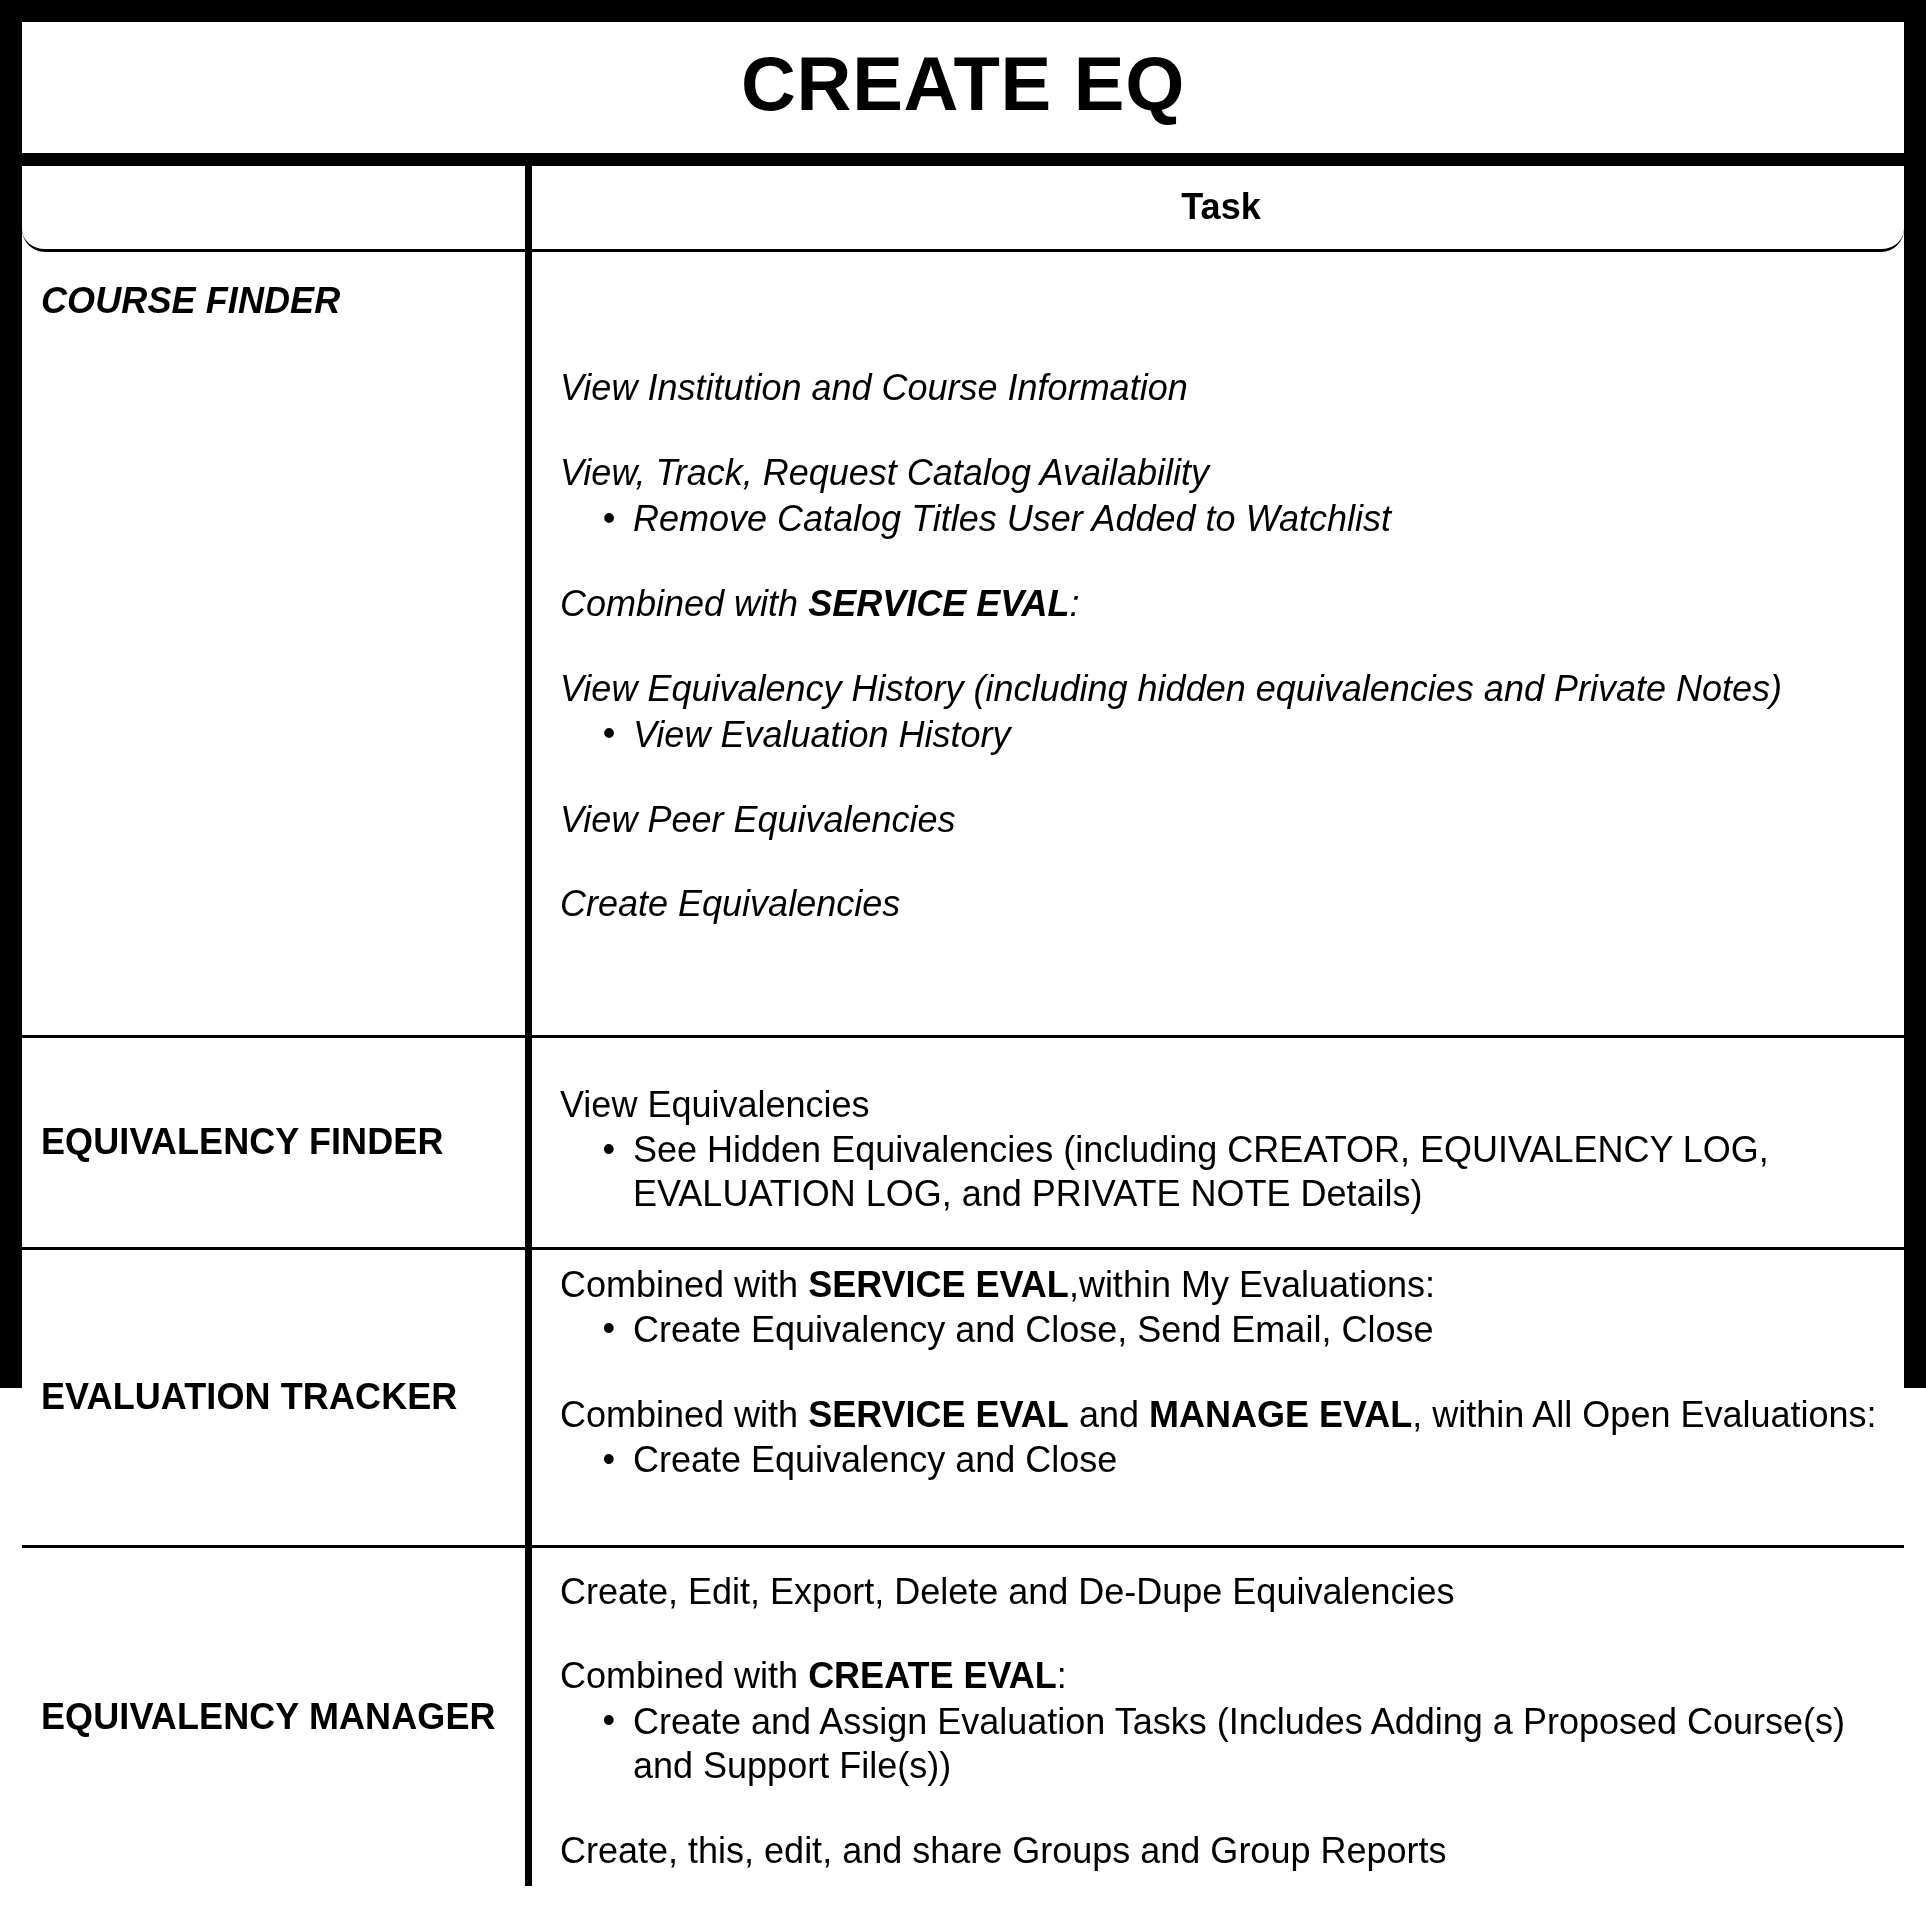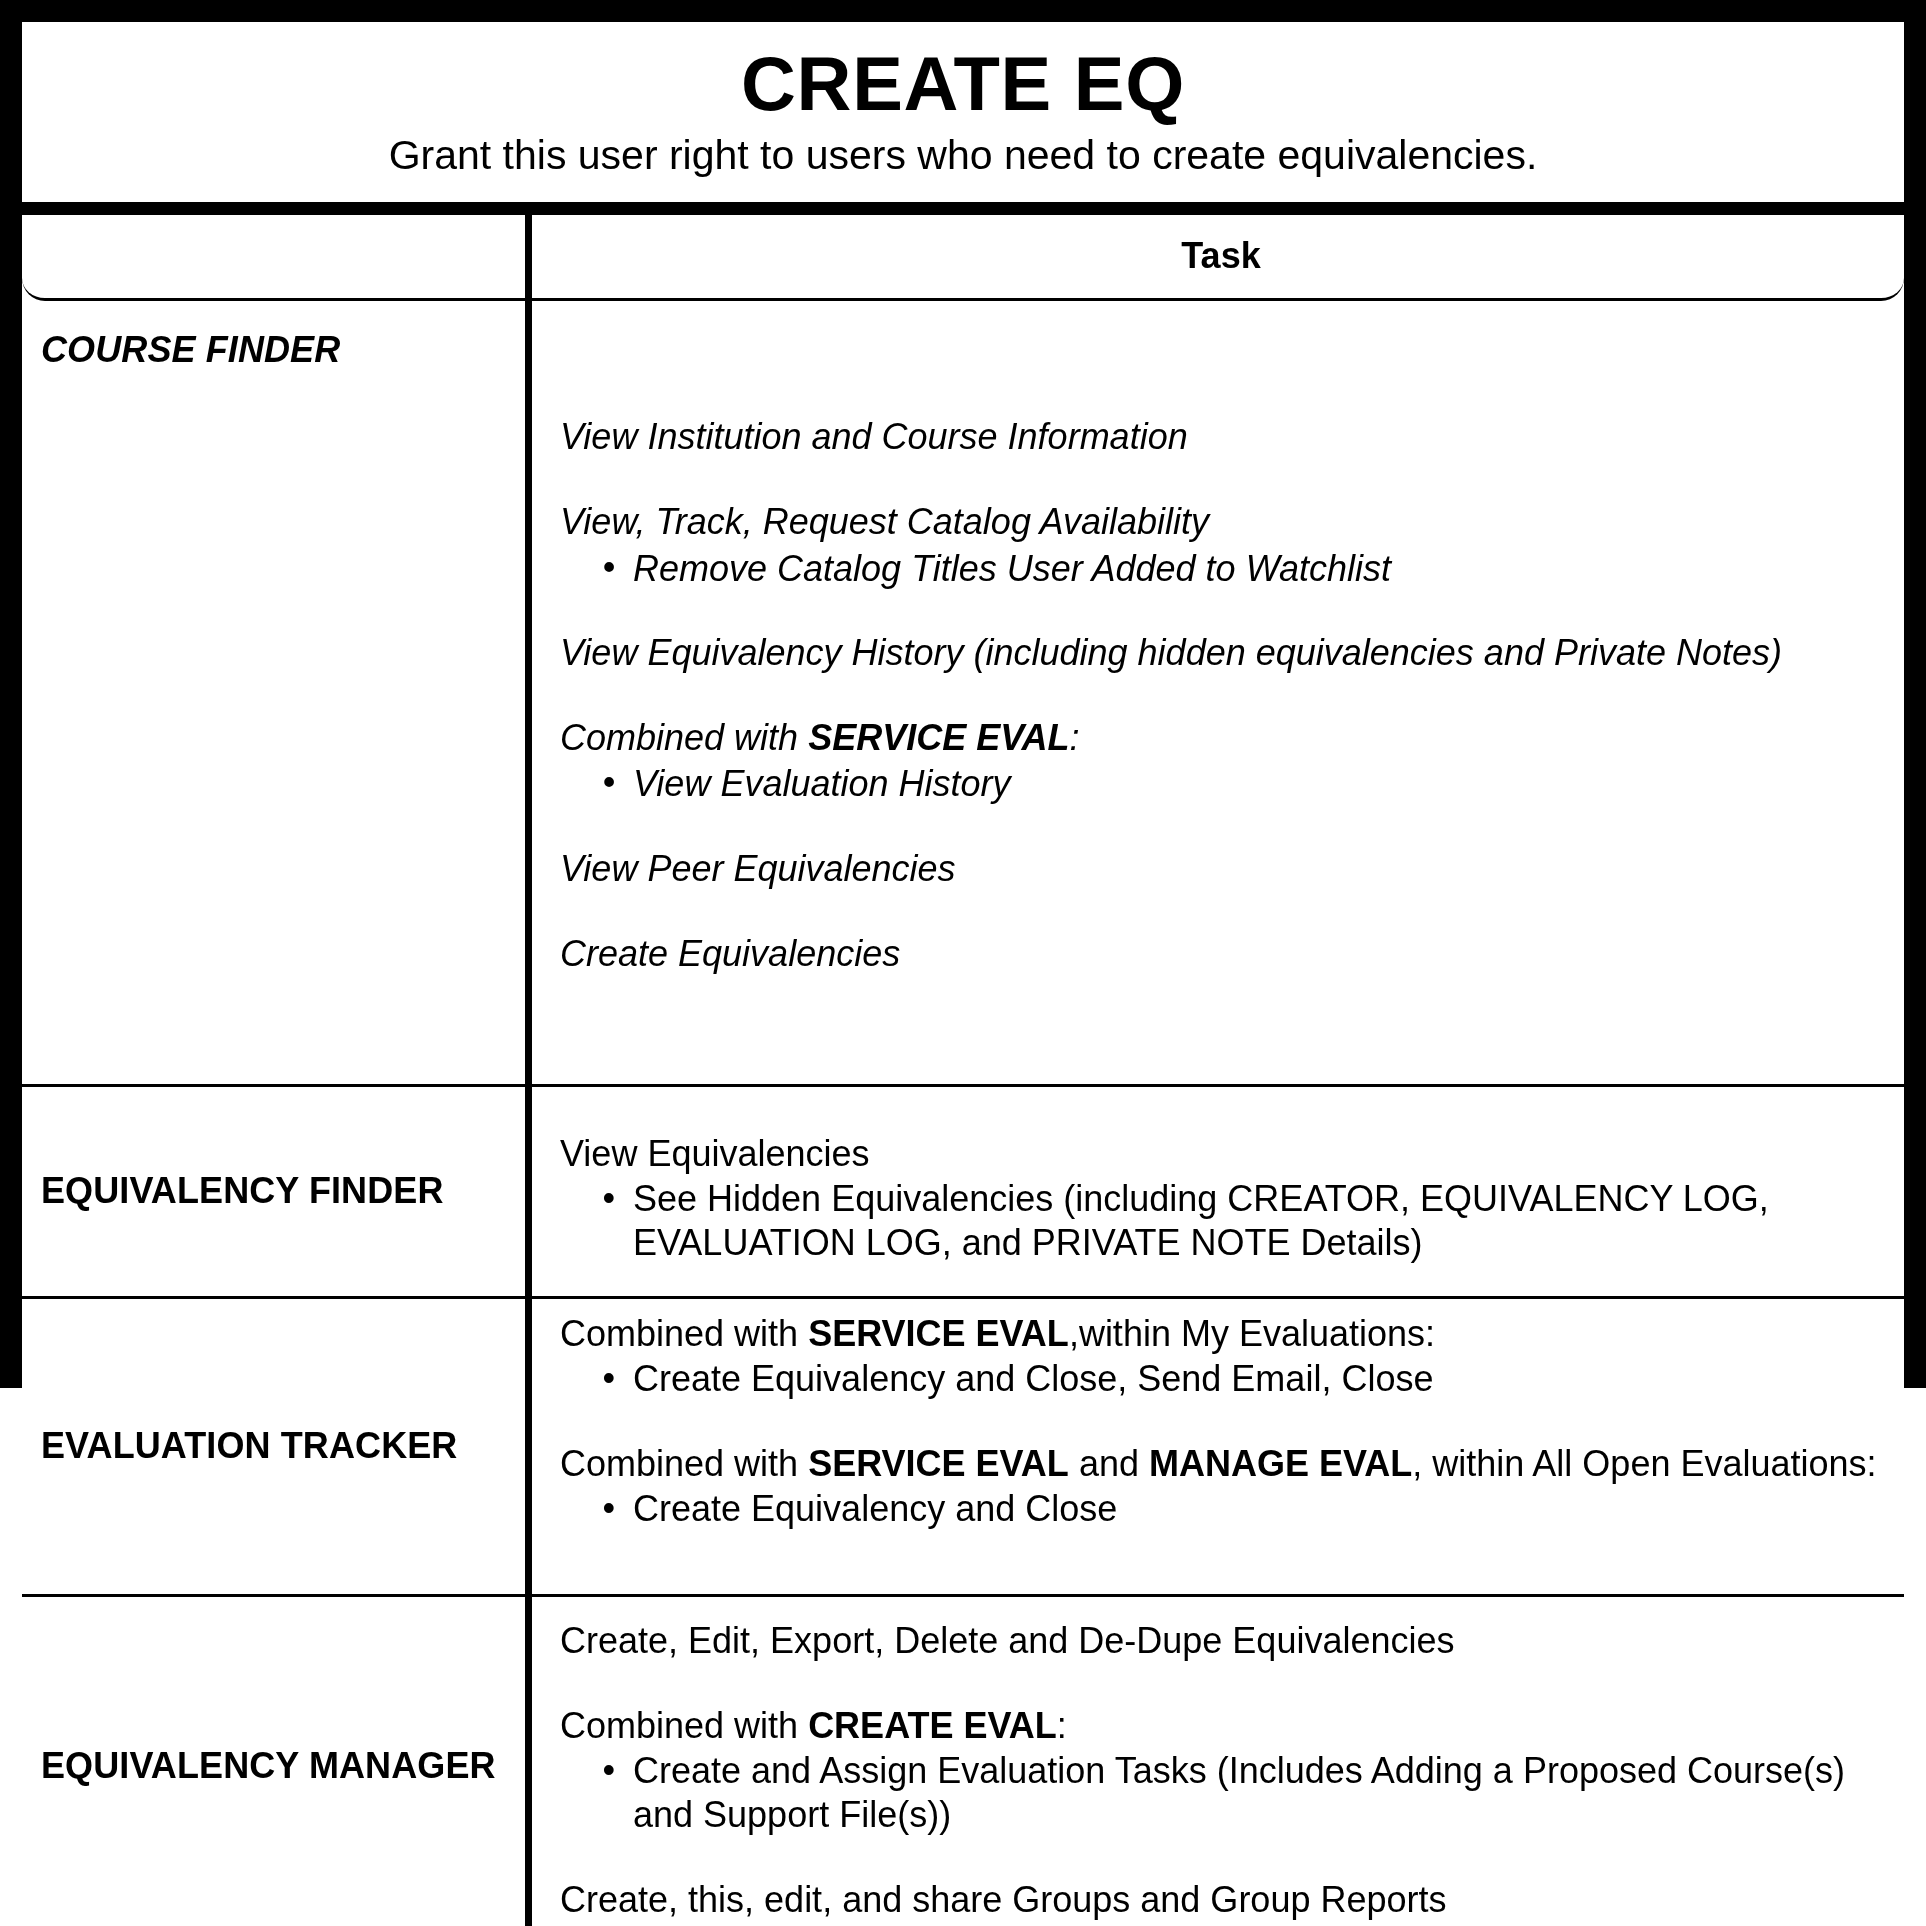--- a/index.html
+++ b/index.html
@@ -154,21 +154,20 @@
   .row-eqfinder .cell-task { justify-content: center; padding-top: 28px; }
   .row-eqmanager .cell-task { justify-content: flex-start; padding-top: 22px; }
 </style>
 </head>
 <body>
 
 <div class="page">
 
   <div class="header">
     <div class="header-title">CREATE EQ</div>
-    <div class="header-subtitle">Grant this user right to users who need to create equivalencies.</div>
   </div>
 
   <div class="table">
 
     <div class="row head-row row-head-height">
       <div class="cell-label">
         <span class="label-text"></span>
       </div>
       <div class="cell-task">
         <span class="head-task-text">Task</span>
@@ -178,22 +177,22 @@
     <div class="row row-course">
       <div class="cell-label">
         <span class="label-text">COURSE FINDER</span>
       </div>
       <div class="cell-task">
         <div class="para">View Institution and Course Information</div>
         <div class="para spaced">View, Track, Request Catalog Availability</div>
         <ul class="bullets">
           <li>Remove Catalog Titles User Added to Watchlist</li>
         </ul>
+        <div class="para spaced"><span>Combined with </span><b>SERVICE EVAL</b><span>:</span></div>
         <div class="para spaced">View Equivalency History (including hidden equivalencies and Private Notes)</div>
-        <div class="para spaced"><span>Combined with </span><b>SERVICE EVAL</b><span>:</span></div>
         <ul class="bullets tight">
           <li>View Evaluation History</li>
         </ul>
         <div class="para spaced">View Peer Equivalencies</div>
         <div class="para spaced">Create Equivalencies</div>
       </div>
     </div>
 
     <div class="row row-eqfinder">
       <div class="cell-label">

